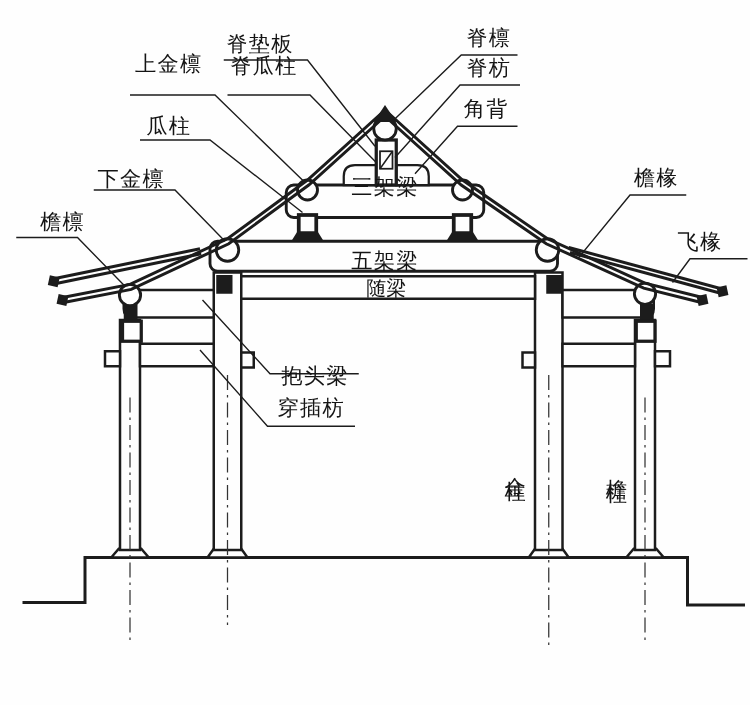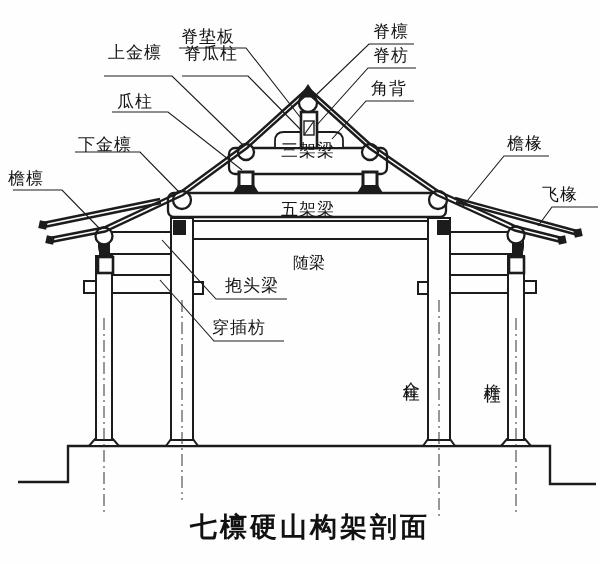--- a/index.html
+++ b/index.html
@@ -13,21 +13,21 @@
   .stage{position:absolute;left:0;top:0;width:600px;height:564px;background:#fefefe;}
   svg.drawing{position:absolute;left:0;top:0;}
   .lbl{
     position:absolute;
     font-size:17px;
     line-height:1.1;
     color:#141414;
     letter-spacing:1px;
     white-space:nowrap;
   }
-  .lbl.small{font-size:16px;letter-spacing:0;margin-top:32px;}
+  .lbl.small{font-size:16px;letter-spacing:0;}
   .lbl.vert{
     writing-mode:vertical-rl;
     text-orientation:upright;
     letter-spacing:3px;
     font-size:17px;
   }
   .title{
     position:absolute;
     left:120px;top:509px;width:380px;
     text-align:center;
@@ -160,32 +160,31 @@
         <path d="M284,341 L214,341 L160,280"></path>
       </g>
     </g>
   </svg>
 
   <div class="lbl" style="left:181px;top:27px">脊垫板</div>
   <div class="lbl" style="left:108px;top:43px">上金檩</div>
   <div class="lbl" style="left:184px;top:44px">脊瓜柱</div>
   <div class="lbl" style="left:117px;top:92px">瓜柱</div>
   <div class="lbl" style="left:78px;top:135px">下金檩</div>
-  <div class="lbl" style="left:8px;top:169px">檐檩</div>
+  <div class="lbl" style="left:32px;top:169px">檐檩</div>
 
   <div class="lbl" style="left:373px;top:22px">脊檩</div>
   <div class="lbl" style="left:373px;top:46px">脊枋</div>
   <div class="lbl" style="left:371px;top:79px">角背</div>
   <div class="lbl" style="left:507px;top:134px">檐椽</div>
   <div class="lbl" style="left:542px;top:185px">飞椽</div>
 
   <div class="lbl" style="left:281px;top:141px">三架梁</div>
   <div class="lbl" style="left:281px;top:200px">五架梁</div>
   <div class="lbl small" style="left:293px;top:222px">随梁</div>
 
-  <div class="lbl" style="left:225px;top:276px">抱头梁</div>
-  <div class="lbl" style="left:212px;top:318px">穿插枋</div>
+  <div class="lbl" style="left:225px;top:292px">抱头梁</div>
+  <div class="lbl" style="left:222px;top:318px">穿插枋</div>
 
   <div class="lbl vert" style="left:402px;top:368px">金柱</div>
   <div class="lbl vert" style="left:483px;top:370px">檐柱</div>
 
-  <div class="title">七檩硬山构架剖面</div>
 </div>
 
 </body></html>

